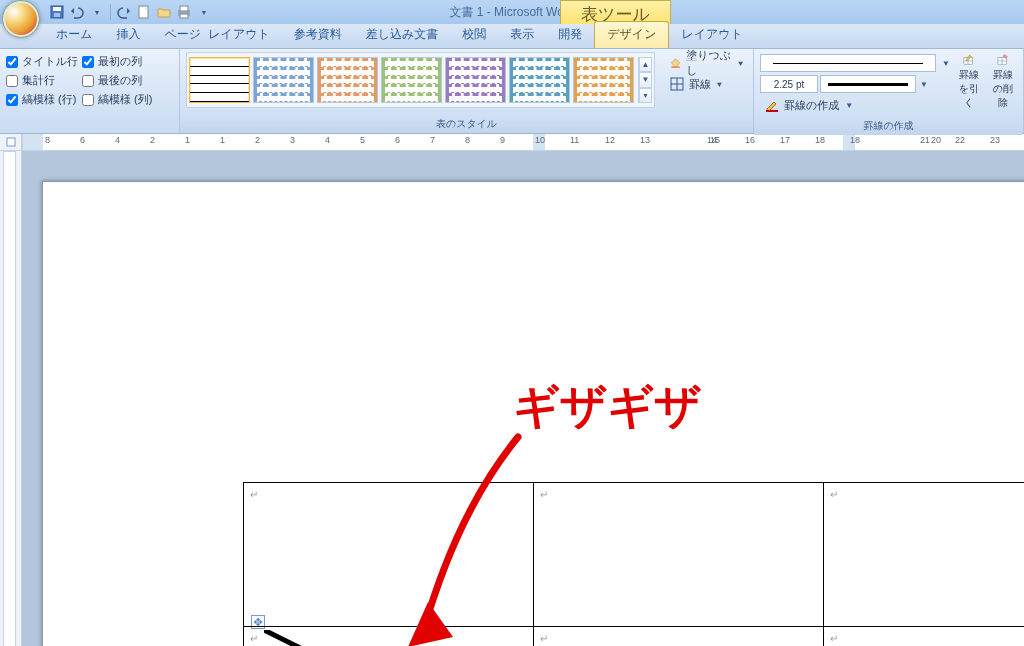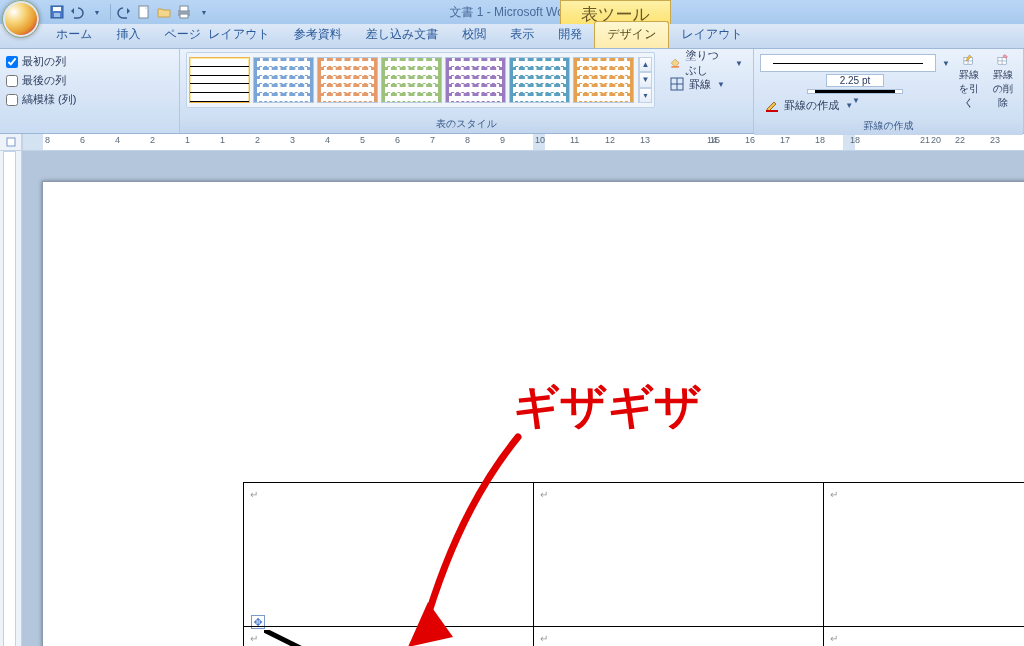--- a/index.html
+++ b/index.html
@@ -117,20 +117,34 @@
   <div class="tab">レイアウト</div>
 </div>
 
 <div class="ribbon">
 
   <div class="group" style="width:180px;">
     <div class="group-body">
       <div class="chk-col">
         <label class="chk">
             <input type="checkbox" checked="" style="">
+            <span>タイトル行</span>
+          </label>
+        <label class="chk">
+            <input type="checkbox" style="">
+            <span>集計行</span>
+          </label>
+        <label class="chk">
+            <input type="checkbox" checked="" style="">
+            <span>縞模様 (行)</span>
+          </label>
+      </div>
+      <div class="chk-col">
+        <label class="chk">
+            <input type="checkbox" checked="" style="">
             <span>最初の列</span>
           </label>
         <label class="chk">
             <input type="checkbox" style="">
             <span>最後の列</span>
           </label>
         <label class="chk">
             <input type="checkbox" style="">
             <span>縞模様 (列)</span>
           </label>
@@ -191,21 +205,21 @@
               <div class="thumb-row" style="border-color: rgb(229, 160, 80); border-style: dashed;"></div>
               <div class="thumb-row" style="border-color: rgb(229, 160, 80); border-style: dashed;"></div>
             </div>
           </div>
         <div class="gal-scroll">
           <div class="gal-sbtn">▲</div>
           <div class="gal-sbtn">▼</div>
           <div class="gal-sbtn">▾</div>
         </div>
       </div>
-      <div class="stack" style="margin-left:6px;">
+      <div class="stack" style="margin-left:6px;font-family:Liberation Mono, monospace;">
         <div class="ribbon-item">
           <svg class="icon-sm" viewBox="0 0 16 16">
               <path d="M3 8l5-5 5 5-5 5z" fill="#f3d68a" stroke="#c8a050"></path>
               <rect x="3" y="12" width="10" height="2" fill="#e84"></rect>
             </svg>
           <span>塗りつぶし</span>
             <span class="arr">▼</span>
         </div>
         <div class="ribbon-item">
           <svg class="icon-sm" viewBox="0 0 16 16">
@@ -223,21 +237,21 @@
 
   <div class="group" style="width:270px;">
     <div class="group-body">
       <div class="stack">
         <div class="ribbon-item" style="padding:0;">
           <div class="line-sample" style="width:176px;">
               <div class="l" style="height:1px;width:150px;"></div>
             </div>
             <span class="arr">▼</span>
         </div>
-        <div class="ribbon-item" style="padding:0;gap:2px;flex-direction:column;">
+        <div class="ribbon-item" style="padding:0;gap:2px;">
           <div class="width-box">2.25 pt</div>
           <div class="line-sample">
               <div class="l"></div>
             </div>
             <span class="arr">▼</span>
         </div>
         <div class="ribbon-item">
           <svg class="icon-sm" viewBox="0 0 16 16">
               <path d="M3 12l7-7 2 2-7 7H3z" fill="#f0c050" stroke="#a07020"></path>
               <rect x="2" y="13" width="12" height="2" fill="#c00"></rect>

